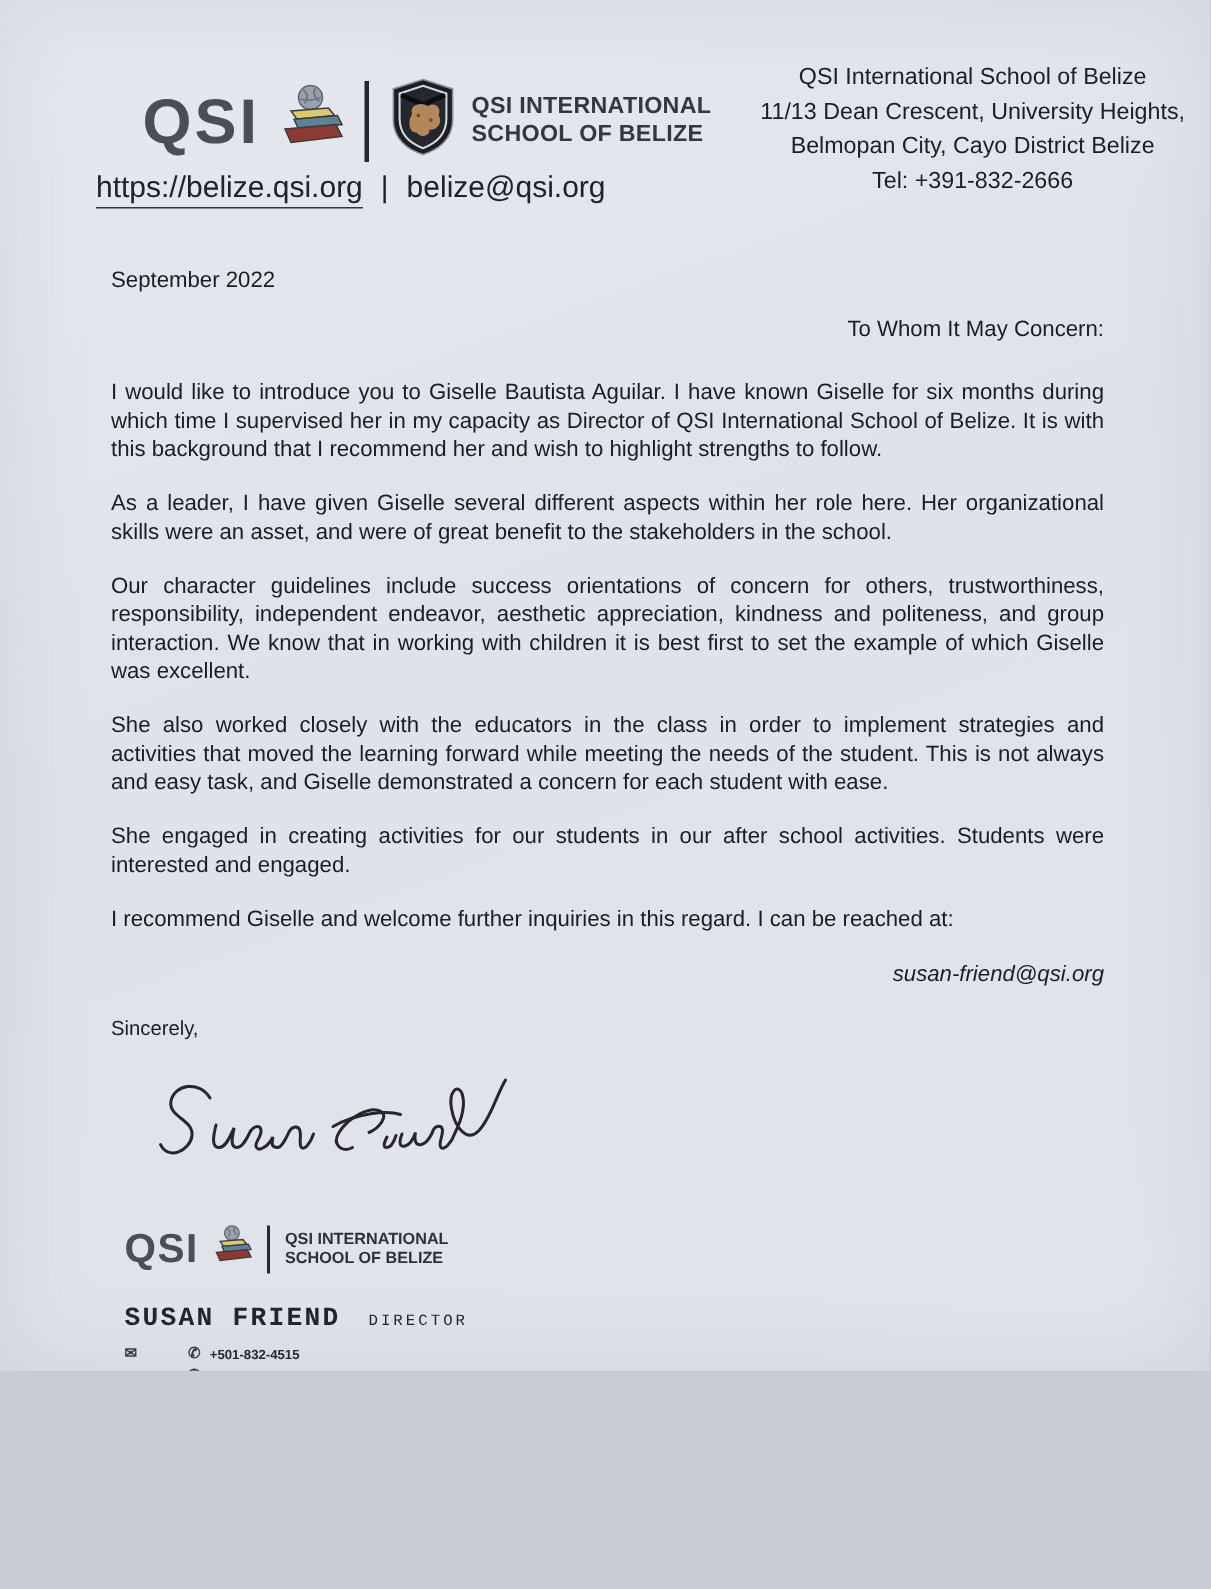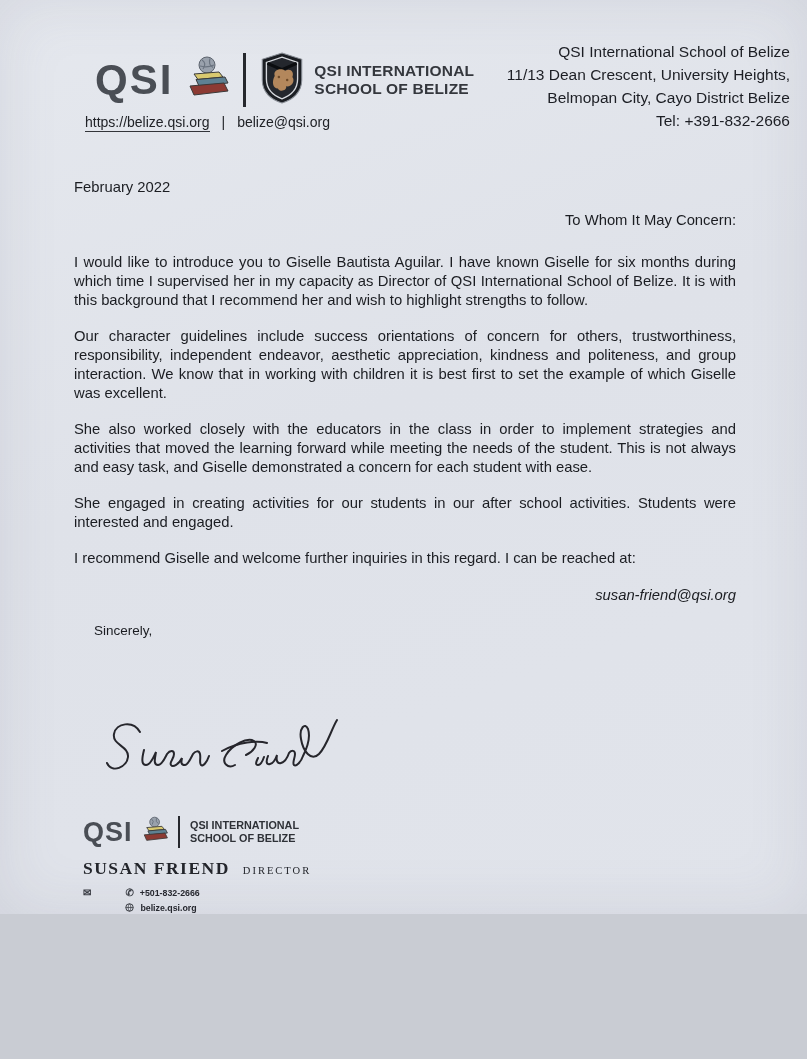--- a/index.html
+++ b/index.html
@@ -21,51 +21,51 @@
     display:flex; align-items:center; gap:10px;
   }
   .wordmark {
     font-size:42px; font-weight:700; letter-spacing:2px;
     color:#4a4e55; line-height:1;
   }
   .logo-divider { width:3px; height:54px; background:#26282d; margin:0 4px; }
   .school-name { font-size:15.5px; font-weight:700; line-height:1.18; color:#34373d; letter-spacing:0.2px; }
 
   .url-line {
-    position:absolute; left:85px; top:114px;
-    font-size:14px; color:#202227;
+    position:absolute; left:64px; top:114px;
+    font-size:20px; color:#202227;
     display:flex; align-items:baseline; gap:12px;
   }
   .url-line .site { border-bottom:1.5px solid #33353a; padding-bottom:1px; }
 
   .addr-block {
     position:absolute; right:17px; top:40px;
-    text-align:right; font-size:15.5px; line-height:23px; color:#1c1e24;
+    text-align:center; font-size:15.5px; line-height:23px; color:#1c1e24;
   }
 
   
   .letter {
     position:absolute; left:74px; top:178px; width:662px;
     font-size:14.8px; line-height:19px; text-align:justify; color:#1b1d22;
   }
   .letter .date { margin-bottom:14px; text-align:left; }
   .letter .salutation { margin-bottom:23px; text-align:right; }
   .letter p { margin:0 0 17px 0; }
   .letter .email-line { margin-top:18px; margin-bottom:16px; text-align:right;font-style:italic; }
-  .letter .closing { font-size:13.5px; text-align:left;margin-left:20px; }
+  .letter .closing { font-size:13.5px; text-align:left; }
 
   .signature-wrap { position:absolute; left:100px; top:716px; }
 
   
   .footer-block { position:absolute; left:83px; top:816px; }
   .f-logo-row { display:flex; align-items:center; gap:7px; }
   .f-wordmark { font-size:27px; font-weight:700; letter-spacing:1px; color:#4a4e55; line-height:1; }
   .f-divider { width:2.5px; height:32px; background:#26282d; margin:0 3px; }
   .f-school-name { font-size:10.8px; font-weight:700; line-height:1.18; color:#2e3137; }
-  .f-name-row { margin-top:10px; font-family:Liberation Serif, serif; color:#23252b; }
+  .f-name-row { margin-top:20px; font-family:Liberation Mono, monospace; color:#23252b; }
   .f-name { font-size:17.5px; letter-spacing:1.5px; font-weight:600; }
   .f-title { font-size:10.5px; letter-spacing:2px; margin-left:9px; }
   .f-contacts { margin-top:8px; display:flex; gap:34px; font-size:8.8px; font-weight:700; line-height:12.5px; color:#26282f; }
   .f-contact-row { display:flex; gap:6px; align-items:flex-start; }
   .glyph-icon { font-size:10px; line-height:12px; color:#3a3d44; }
   .f-col2 .f-contact-row { margin-bottom:2px; }
 
   
   .swoosh { position:absolute; left:14px; top:958px; width:757px; height:95px; }
 </style>
@@ -113,23 +113,24 @@
   </div>
 
   <div class="addr-block">
     <div>QSI International School of Belize</div>
     <div>11/13 Dean Crescent, University Heights,</div>
     <div>Belmopan City, Cayo District Belize</div>
     <div>Tel: +391-832-2666</div>
   </div>
 
   <div class="letter">
-    <div class="date">February 2022</div>
+    <div class="date">September 2022</div>
     <div class="salutation">To Whom It May Concern:</div>
     <p>I would like to introduce you to Giselle Bautista Aguilar. I have known Giselle for six months during which time I supervised her in my capacity as Director of QSI International School of Belize. It is with this background that I recommend her and wish to highlight strengths to follow.</p>
+    <p>As a leader, I have given Giselle several different aspects within her role here. Her organizational skills were an asset, and were of great benefit to the stakeholders in the school.</p>
     <p>Our character guidelines include success orientations of concern for others, trustworthiness, responsibility, independent endeavor, aesthetic appreciation, kindness and politeness, and group interaction. We know that in working with children it is best first to set the example of which Giselle was excellent.</p>
     <p>She also worked closely with the educators in the class in order to implement strategies and activities that moved the learning forward while meeting the needs of the student. This is not always and easy task, and Giselle demonstrated a concern for each student with ease.</p>
     <p>She engaged in creating activities for our students in our after school activities. Students were interested and engaged.</p>
     <p>I recommend Giselle and welcome further inquiries in this regard. I can be reached at:</p>
     <div class="email-line">susan-friend@qsi.org</div>
     <div class="closing">Sincerely,</div>
   </div>
 
   <div class="signature-wrap" aria-label="Susan Friend">
     <svg width="240" height="70" viewBox="0 0 240 70" aria-hidden="true">
@@ -168,21 +169,21 @@
       <span class="f-title">DIRECTOR</span>
     </div>
 
     <div class="f-contacts">
       <div class="f-contact-row">
         <span class="glyph-icon">✉</span>
       </div>
       <div class="f-col2">
         <div class="f-contact-row">
           <span class="glyph-icon">✆</span>
-          <span>+501-832-2666</span>
+          <span>+501-832-4515</span>
         </div>
         <div class="f-contact-row">
           <span class="glyph-icon">
             <svg width="9" height="9" viewBox="0 0 12 12" style="vertical-align:-1px">
                 <circle cx="6" cy="6" r="5" fill="none" stroke="#3a3d44" stroke-width="1.3"></circle>
                 <path d="M1,6 H11 M6,1 C3.5,3.5 3.5,8.5 6,11 C8.5,8.5 8.5,3.5 6,1" stroke="#3a3d44" stroke-width="1" fill="none"></path>
               </svg>
           </span>
           <span>belize.qsi.org</span>
         </div>

